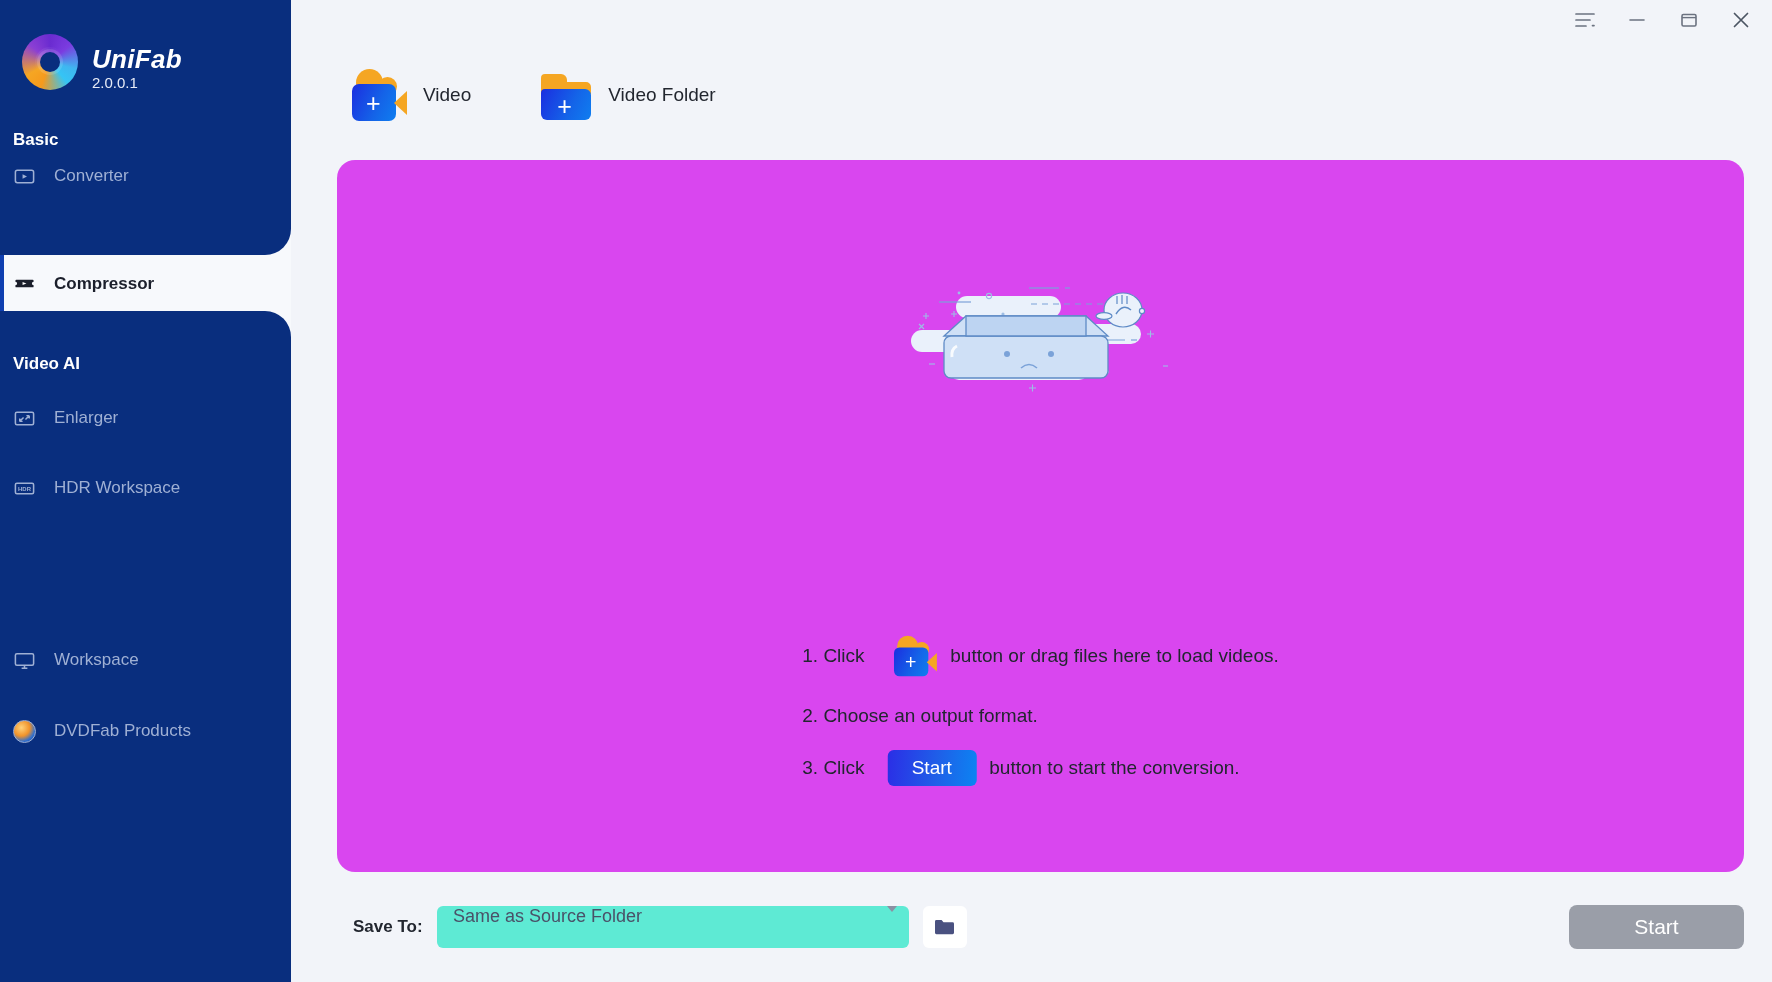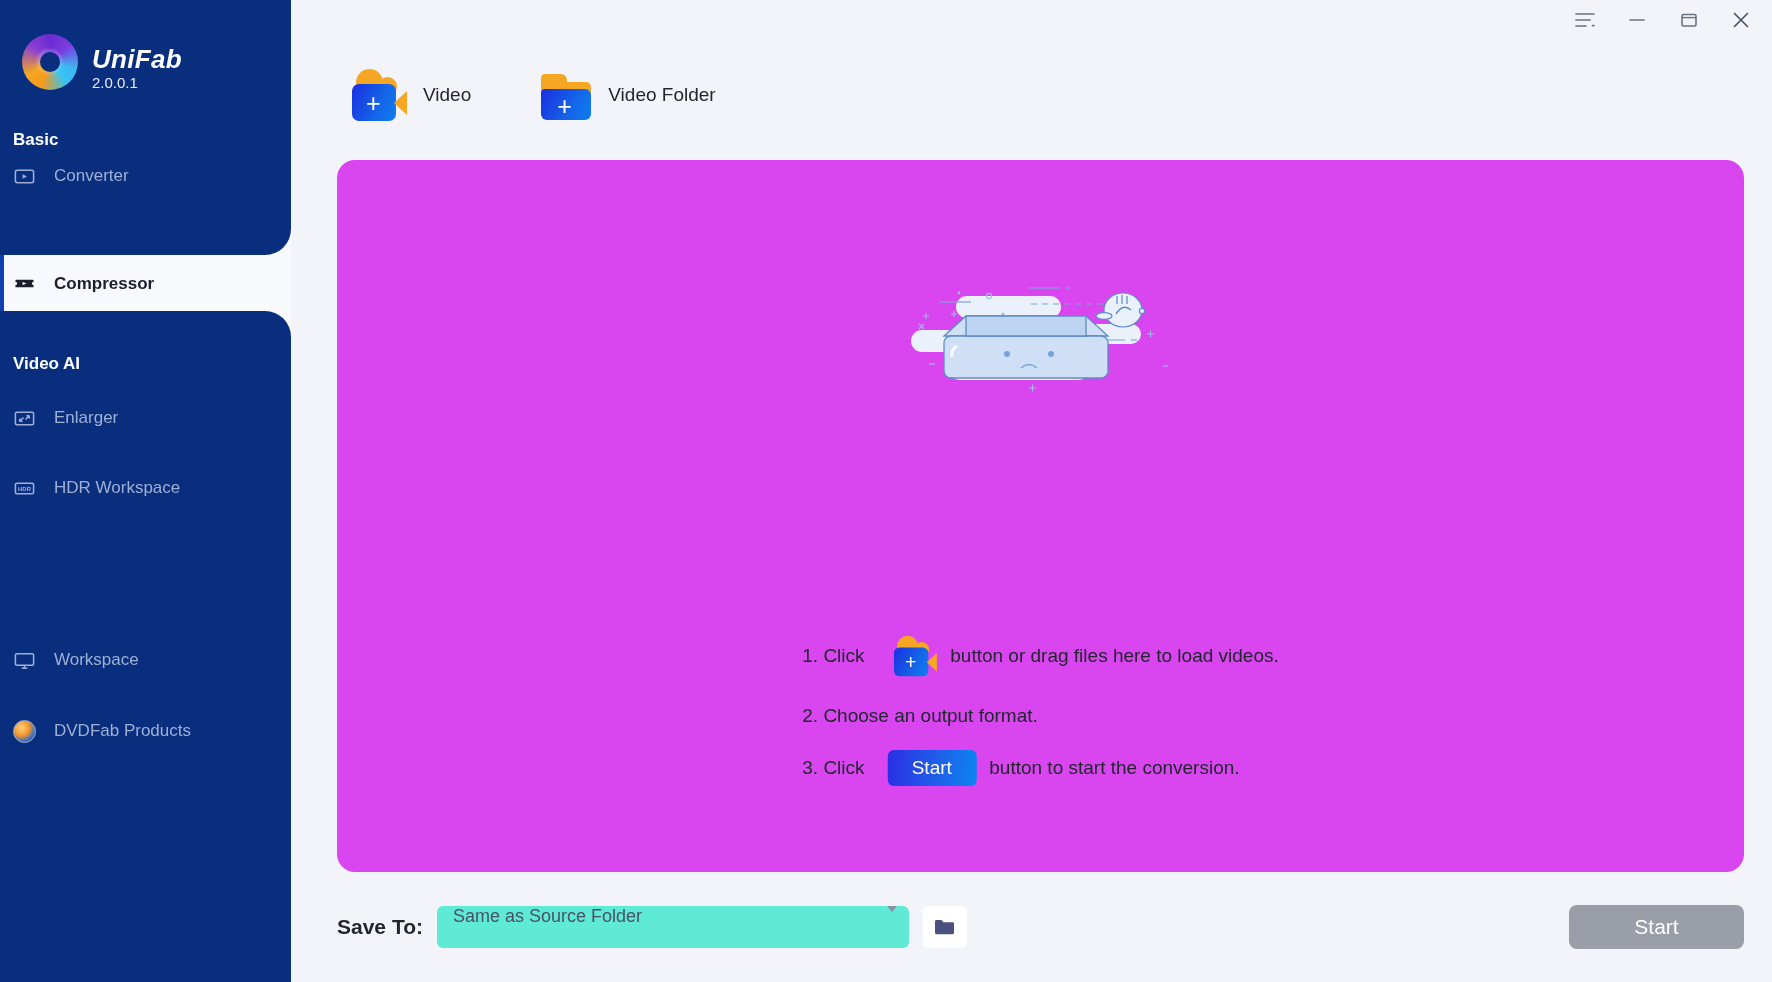--- a/index.html
+++ b/index.html
@@ -159,22 +159,22 @@
     width:89px; height:36px; border-radius:6px; color:#fff; font-size:19px;
     background:linear-gradient(95deg,#2b2ee6 0%,#1f5fe8 55%,#0c84f2 100%);
     cursor:pointer;
   }
 
   
   .bottom{
     position:absolute; left:291px; bottom:0; width:1481px; height:110px;
   }
   .saveto-label{
-    position:absolute; left:46px; top:50%; transform:translateY(-50%);
-    font-size:21px; font-weight:bold; color:#22262f;
+    position:absolute; left:62px; top:50%; transform:translateY(-50%);
+    font-size:17px; font-weight:bold; color:#22262f;
   }
   .select{
     position:absolute; left:146px; top:50%; transform:translateY(-50%);
     width:472px; height:42px; background:#5eead4; border-radius:6px;
     display:flex; align-items:flex-start; padding:0 12px 0 16px;
     font-size:18px; color:#4a5168; cursor:pointer;
   }
   .select .val{ flex:1; }
   .caret{
     width:0; height:0; border-left:5px solid transparent; border-right:5px solid transparent;

